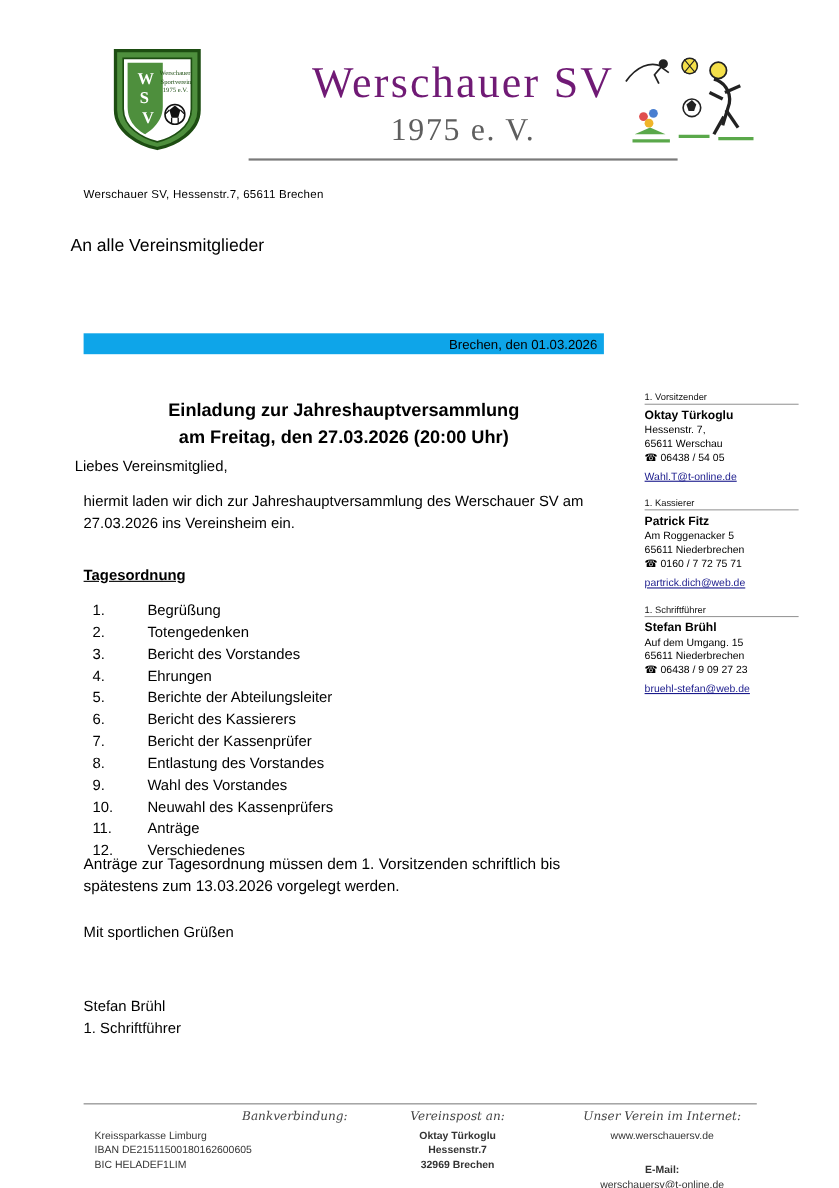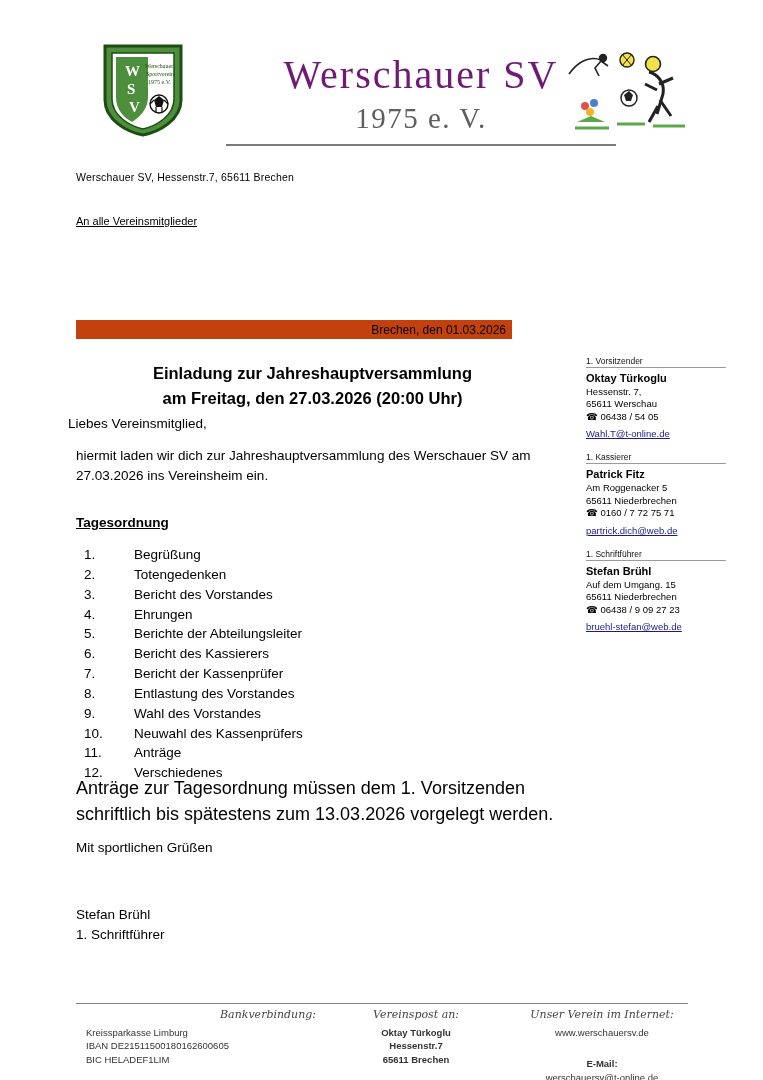--- a/index.html
+++ b/index.html
@@ -84,34 +84,33 @@
   .return-address {
     position: absolute;
     left: 76px;
     top: 171px;
     font-size: 10.5px;
     color: #000;
     letter-spacing: .2px;
   }
   .recipient {
     position: absolute;
-    left: 76px;
+    left: 64px;
     top: 215px;
-    font-size: 11px;
-    text-decoration: underline;
+    font-size: 16px;
   }
 
   
   .date-bar {
     position: absolute;
     left: 76px;
-    top: 320px;
-    width: 436px;
+    top: 303px;
+    width: 473px;
     height: 19px;
-    background: #c2410c;
+    background: #0ea5e9;
   }
   .date-bar span {
     position: absolute;
     right: 6px;
     top: 3px;
     font-size: 12px;
   }
 
   
   .headline {
@@ -163,21 +162,21 @@
   .agenda-num {
     width: 58px;
     padding-left: 8px;
     box-sizing: border-box;
   }
   .closing-note {
     position: absolute;
     left: 76px;
     top: 775px;
     width: 500px;
-    font-size: 18px;
+    font-size: 14px;
     line-height: 1.45;
   }
   .regards {
     position: absolute;
     left: 76px;
     top: 840px;
     font-size: 13.5px;
   }
   .signature {
     position: absolute;
@@ -453,21 +452,21 @@
       <div class="footer-head">Bankverbindung:</div>
       <div class="footer-line">Kreissparkasse Limburg</div>
       <div class="footer-line">IBAN  DE21511500180162600605</div>
       <div class="footer-line">BIC   HELADEF1LIM</div>
     </div>
 
     <div class="footer-col fc-mid">
       <div class="footer-head">Vereinspost an:</div>
       <div class="footer-line footer-strong">Oktay Türkoglu</div>
       <div class="footer-line footer-strong">Hessenstr.7</div>
-      <div class="footer-line footer-strong">65611 Brechen</div>
+      <div class="footer-line footer-strong">32969 Brechen</div>
     </div>
 
     <div class="footer-col fc-right">
       <div class="footer-head">Unser Verein im Internet:</div>
       <div class="footer-line">www.werschauersv.de</div>
       <div class="footer-line footer-mail-label">E-Mail:</div>
       <div class="footer-line">werschauersv@t-online.de</div>
     </div>
 
   </div>

